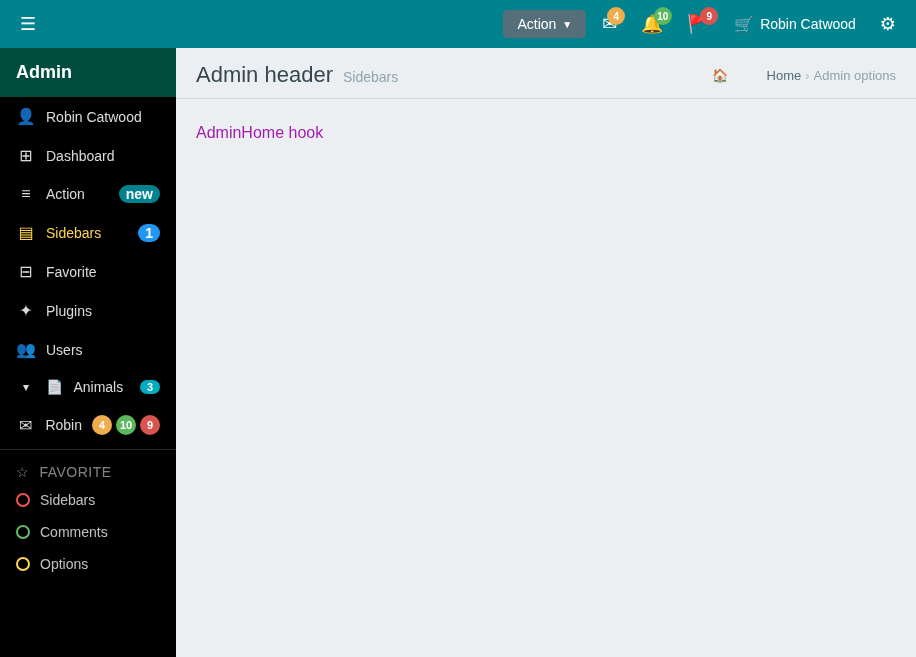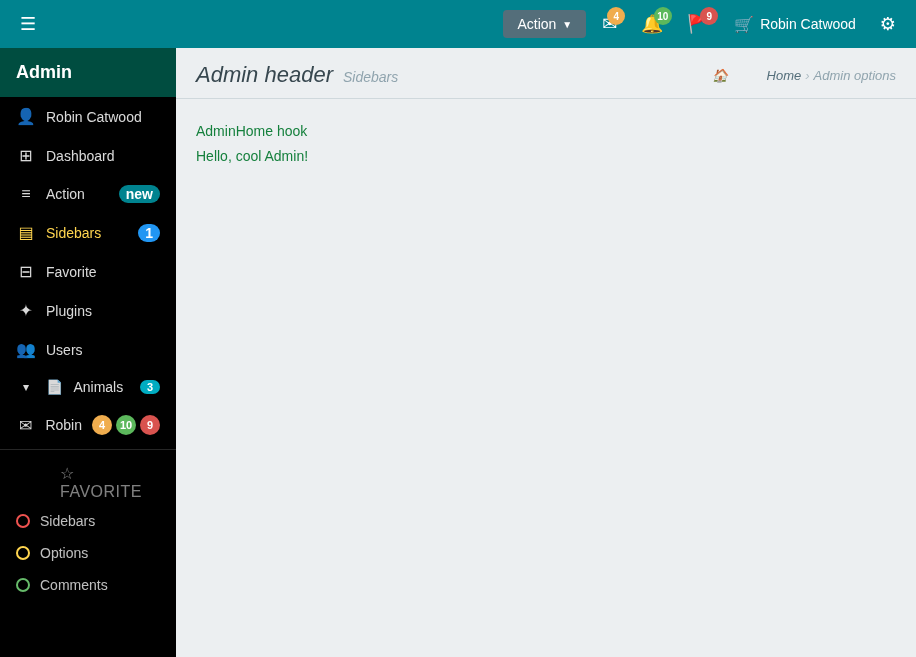--- a/index.html
+++ b/index.html
@@ -137,25 +137,24 @@
     .badge-teal { background-color: #00838f; }
     .badge-blue { background-color: #2196f3; }
 
     .sidebar-divider {
       border: none;
       border-top: 1px solid rgba(255,255,255,0.15);
       margin: 4px 0;
     }
     .sidebar-section-label {
       padding: 10px 16px 4px;
-      font-size: 16px;
+      font-size: 14px;
       color: rgba(255,255,255,0.5);
       text-transform: uppercase;
       letter-spacing: 0.5px;
-      margin-left: 44px;
     }
 
     .favorite-item {
       display: flex;
       align-items: center;
       padding: 8px 16px;
       gap: 10px;
       color: rgba(255,255,255,0.75);
       cursor: pointer;
     }
@@ -178,21 +177,20 @@
       background-color: #eceff1;
       overflow: hidden;
     }
     #content-header {
       background-color: #eceff1;
       padding: 14px 20px 10px;
       border-bottom: 1px solid #cfd8dc;
       display: flex;
       align-items: center;
       justify-content: space-between;
-      font-style: italic;
     }
     .header-title-group {
       display: flex;
       align-items: baseline;
       gap: 10px;
     }
     .header-title {
       font-size: 22px;
       font-weight: 400;
       color: #37474f;
@@ -210,22 +208,22 @@
     }
     .breadcrumb a { color: #546e7a; text-decoration: none; margin-left: 34px; }
     .breadcrumb .sep { color: #b0bec5; }
 
     #content-body {
       padding: 20px;
       flex: 1;
       overflow-y: auto;
     }
     .content-hook, .content-greeting {
-      font-size: 14px;
-      color: #15803d;
+      font-size: 16px;
+      color: #a21caf;
       line-height: 1.8;
     }
 
     
     .email-badges {
       display: flex;
       gap: 4px;
       align-items: center;
     }
     .email-badge {
@@ -347,43 +345,42 @@
       <span style="margin-right:6px;">☆</span>
       <span>Favorite</span>
     </div>
 
     <div class="favorite-item">
       <div class="fav-dot fav-dot-red"></div>
       <span>Sidebars</span>
     </div>
 
     <div class="favorite-item">
+      <div class="fav-dot fav-dot-green"></div>
+      <span>Comments</span>
+    </div>
+
+    <div class="favorite-item">
       <div class="fav-dot fav-dot-yellow"></div>
       <span>Options</span>
-    </div>
-
-    <div class="favorite-item">
-      <div class="fav-dot fav-dot-green"></div>
-      <span>Comments</span>
     </div>
   </nav>
 
   <div id="content">
     <div id="content-header">
       <div class="header-title-group">
         <h1 class="header-title">Admin header</h1>
         <span class="header-subheader">Sidebars</span>
       </div>
       <div class="breadcrumb">
         <span>🏠</span>
         <a>Home</a>
         <span class="sep">›</span>
         <span>Admin options</span>
       </div>
     </div>
 
     <div id="content-body">
       <p class="content-hook">AdminHome hook</p>
-      <p class="content-greeting">Hello, cool Admin!</p>
     </div>
   </div>
 
 </div>
 
 </body></html>

